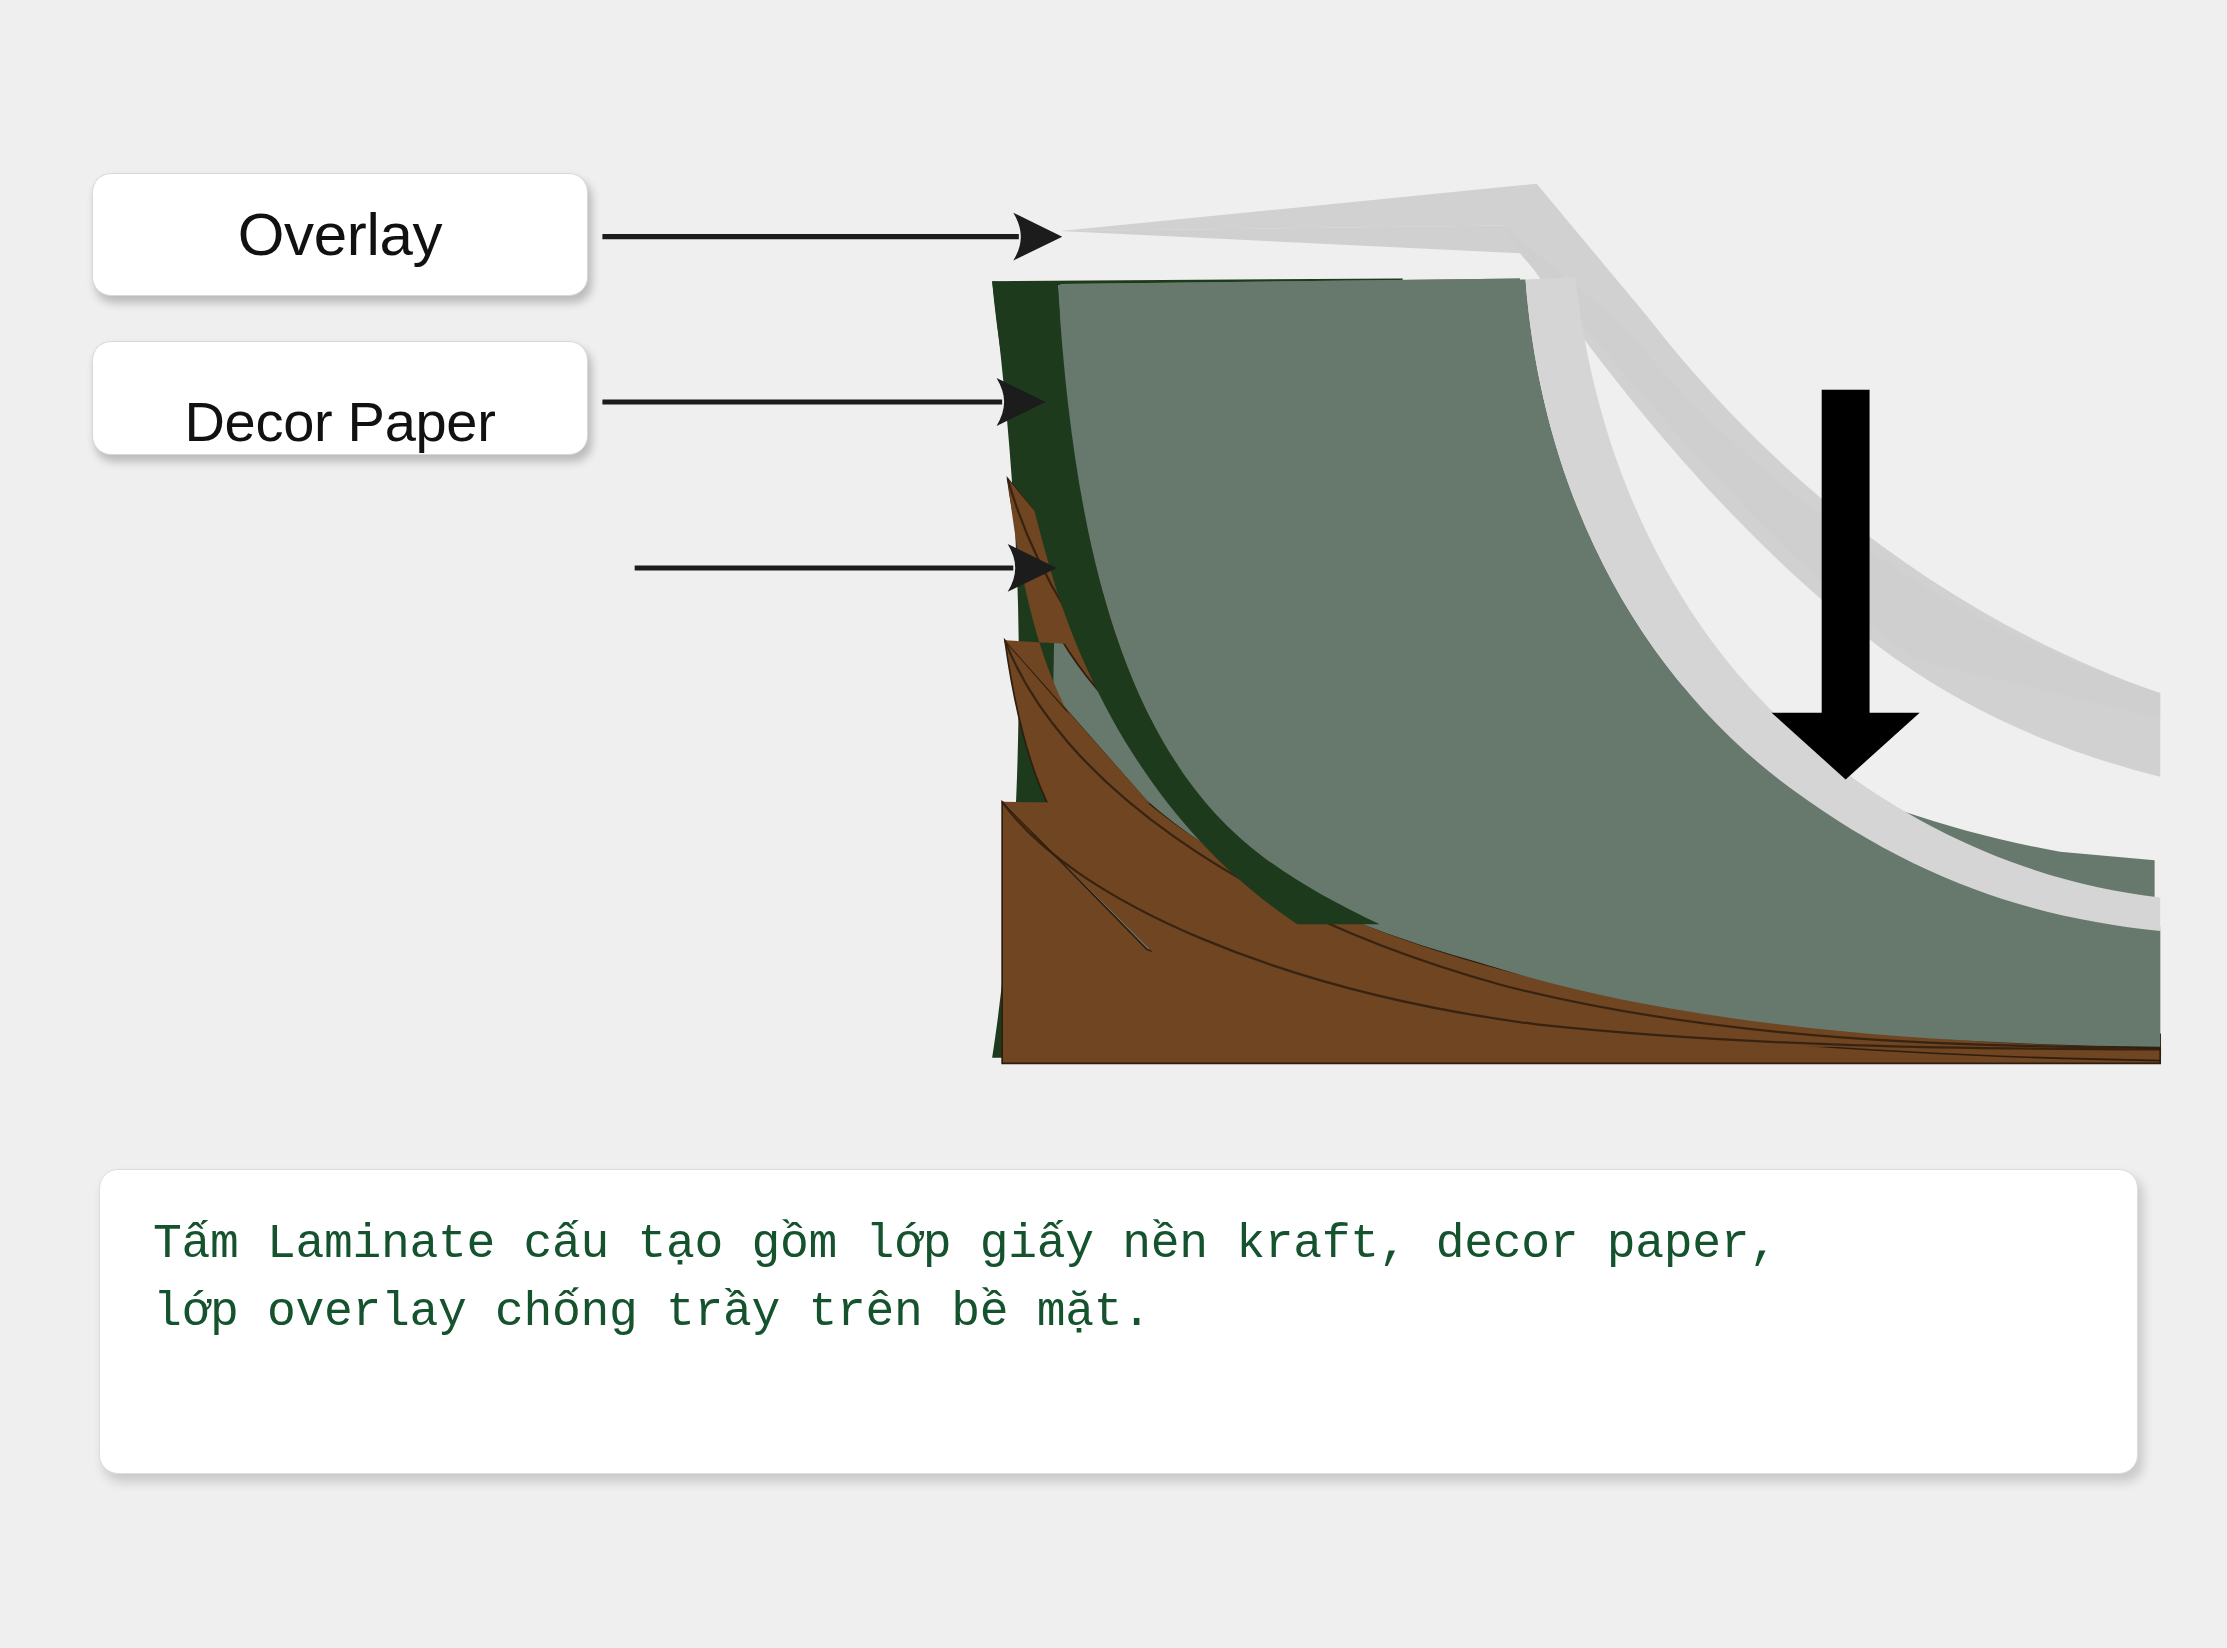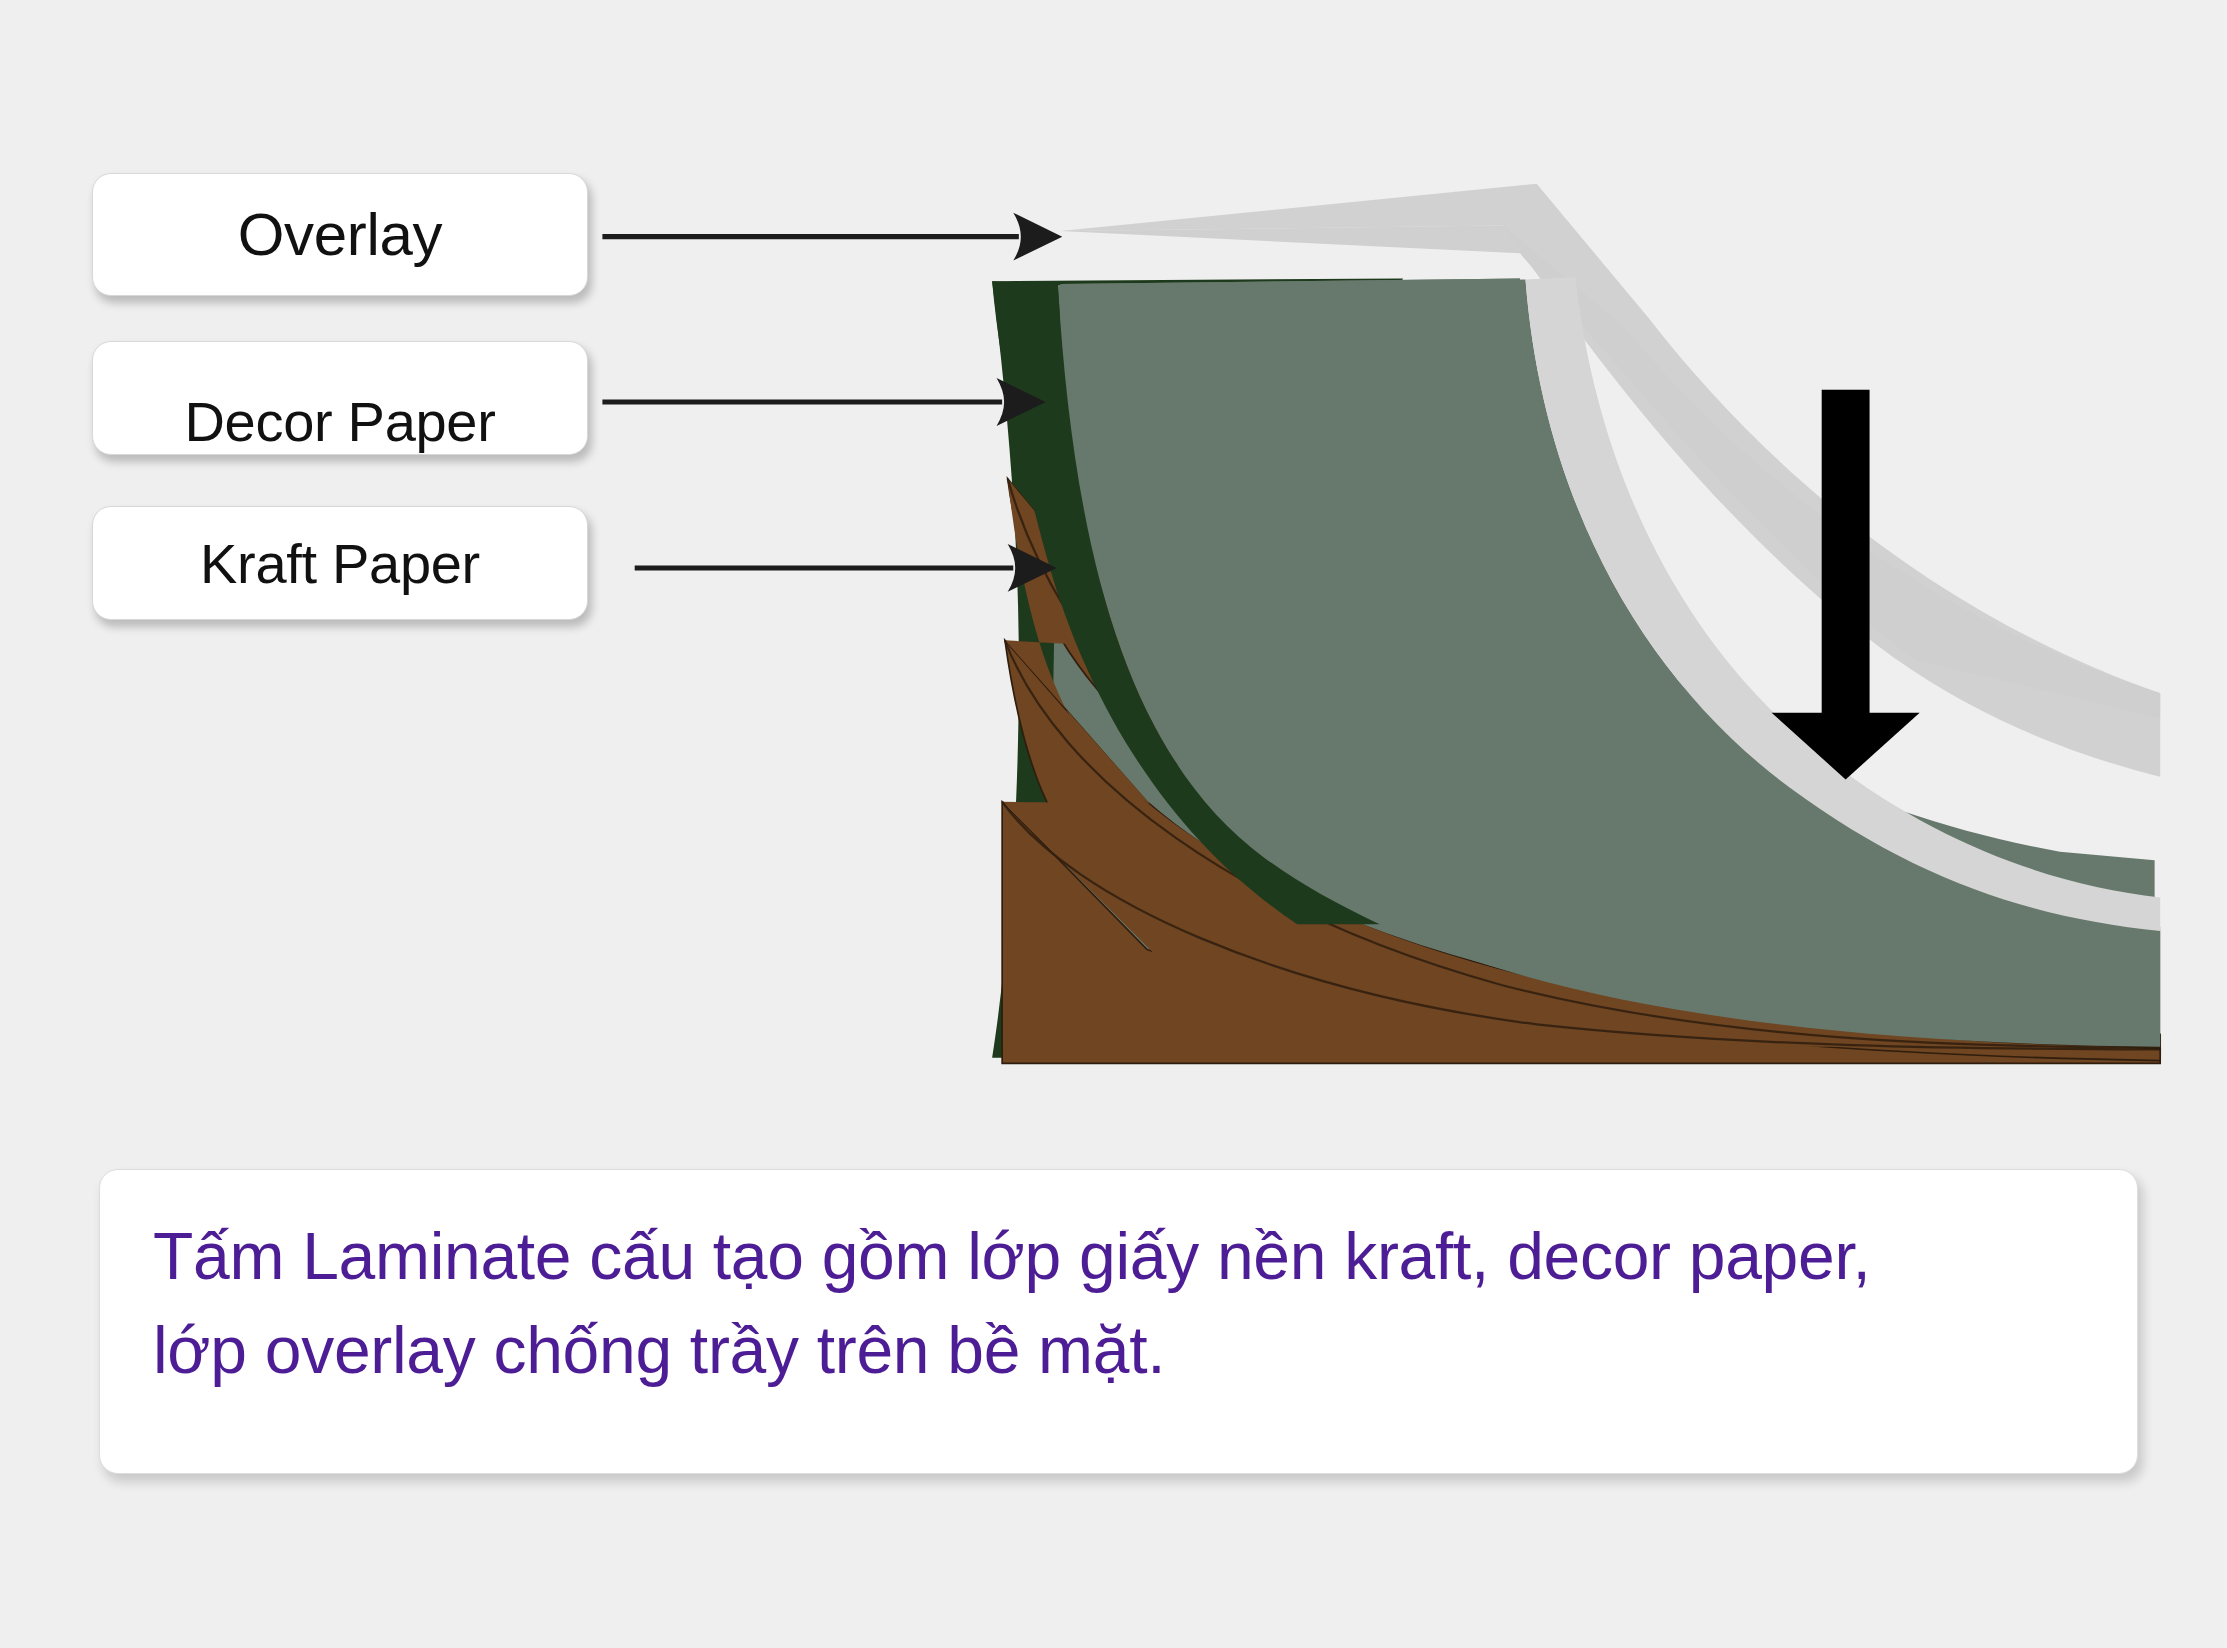--- a/index.html
+++ b/index.html
@@ -85,25 +85,26 @@
     width: 2039px;
     height: 305px;
     background: #ffffff;
     border: 1.1px solid #dddddd;
     border-radius: 19px;
     box-shadow: 4.5px 7.2px 11px rgba(0,0,0,0.16);
     box-sizing: border-box;
     padding: 40px 53px 0 53px;
   }
   #caption-text {
-    color: #4c1d95;
-    font-size: 66px;
+    color: #14532d;
+    font-size: 48px;
     line-height: 1.42;
     letter-spacing: -0.3px;
     white-space: pre-line;
+    font-family: Liberation Mono, monospace;
   }
 
   
   #diagram {
     position: absolute;
     left: 0;
     top: 0;
     width: 2227px;
     height: 1648px;
     pointer-events: none;
@@ -226,23 +227,20 @@
   </svg>
 
   <div class="pill" id="pill-overlay">
     <span class="pill-text">Overlay</span>
   </div>
 
   <div class="pill" id="pill-decor">
     <span class="pill-text">Decor Paper</span>
   </div>
 
-  <div class="pill" id="pill-kraft">
-    <span class="pill-text">Kraft Paper</span>
-  </div>
 
 
   <div id="caption-card">
     <div id="caption-text">Tấm Laminate cấu tạo gồm lớp giấy nền kraft, decor paper,
 lớp overlay chống trầy trên bề mặt.</div>
   </div>
 
 </div>
 
 

